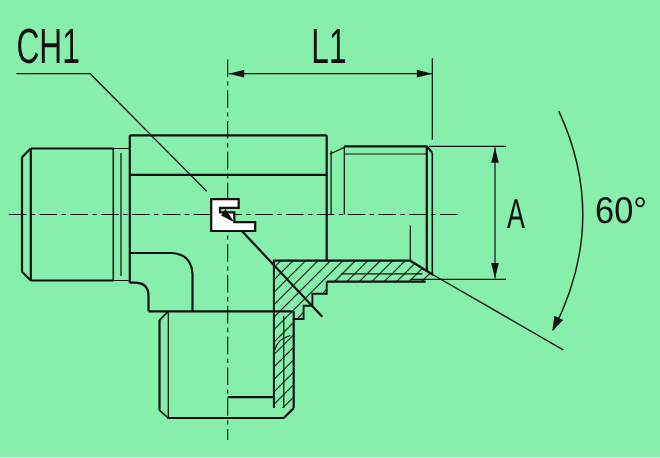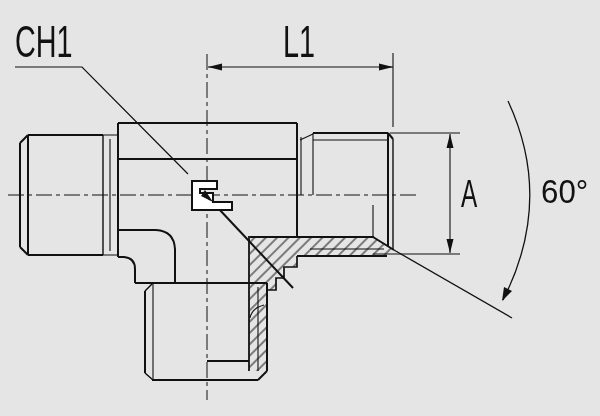--- a/index.html
+++ b/index.html
@@ -1,17 +1,17 @@
 <!DOCTYPE html>
 <html><head>
 <meta charset="utf-8">
 <style>
   html,body{margin:0;padding:0;background:#ffffff;}
   .canvas{
-    position:relative;width:600px;height:416px;background:#e5e5e5;
+    position:relative;width:600px;height:416px;background:#86efac;
     font-family:"Liberation Sans", sans-serif;overflow:hidden;
   }
   svg text{
     font-family:"Liberation Sans", sans-serif;
     fill:#111111;
   }
 </style>
 </head>
 <body>
 

